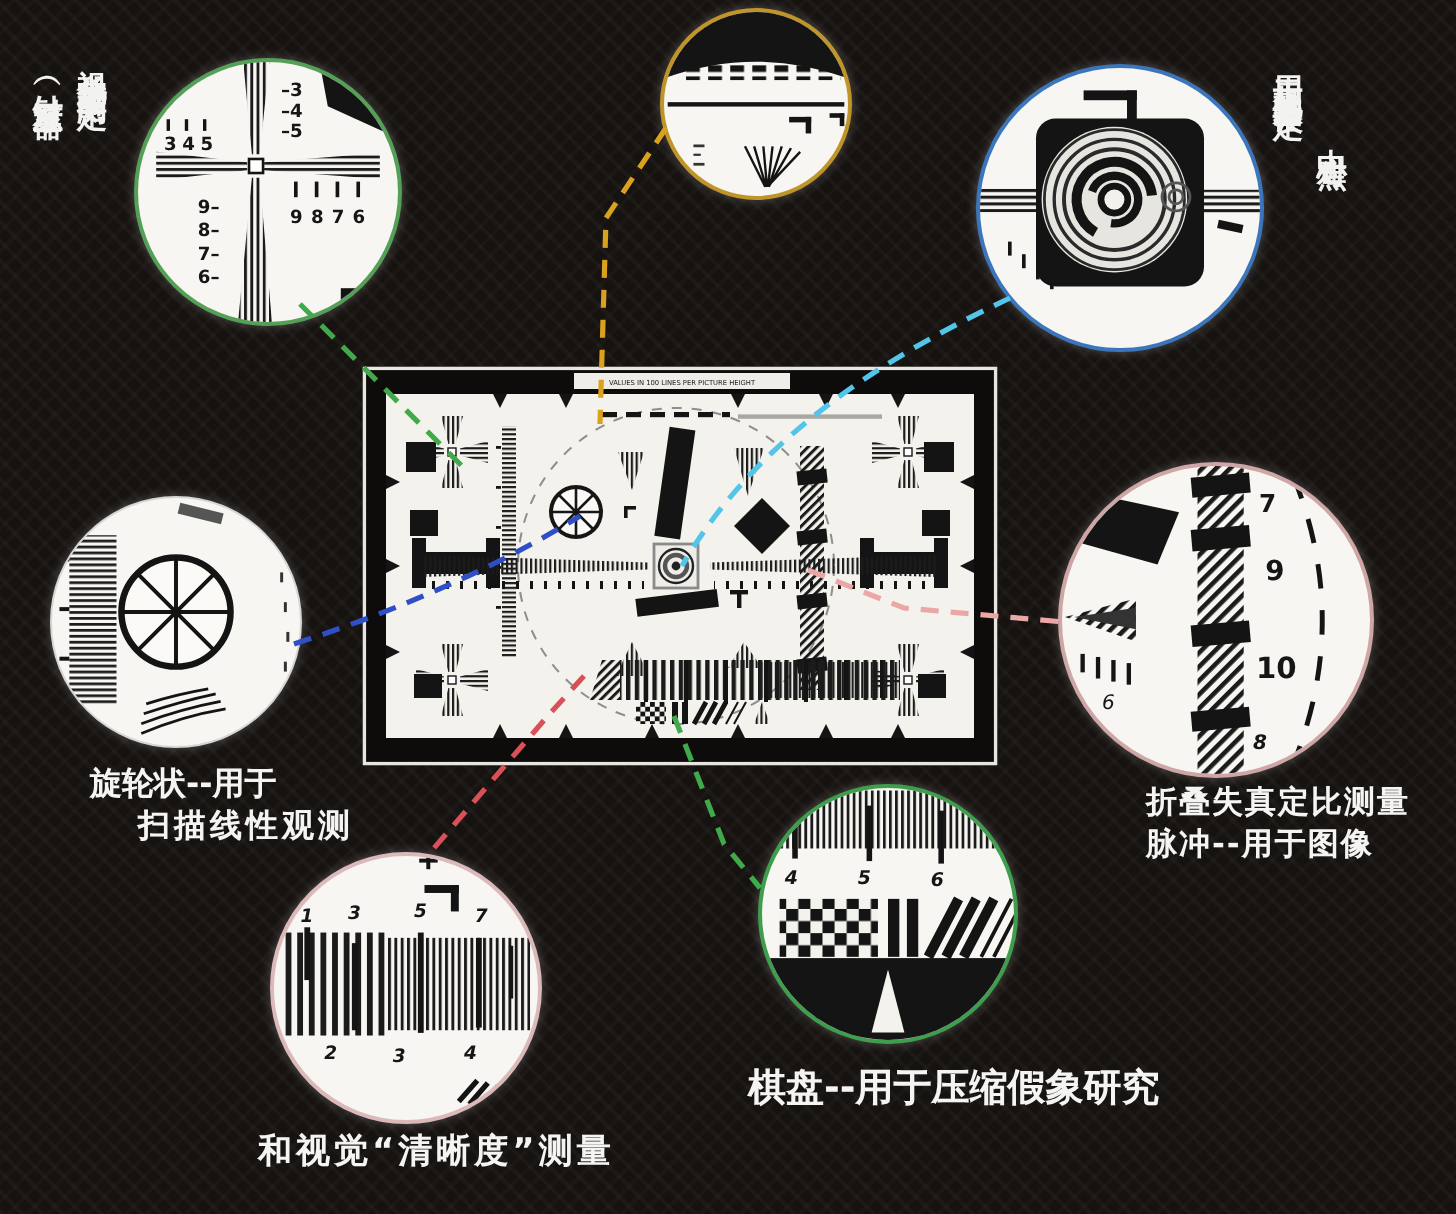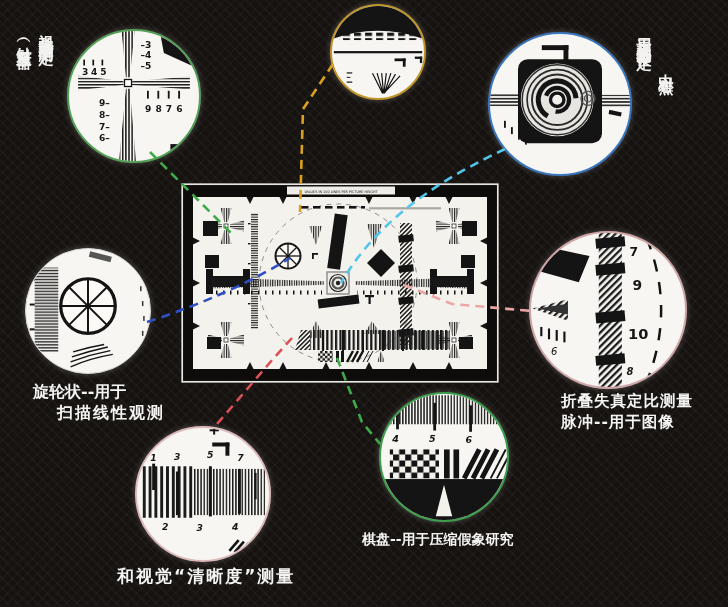--- a/index.html
+++ b/index.html
@@ -14,21 +14,21 @@
   .callout{
     position:absolute;border-radius:50%;background:#f7f6f2;overflow:hidden;
     box-shadow:0 0 6px rgba(255,255,255,0.25);
   }
   .callout svg{position:absolute;left:0;top:0;width:100%;height:100%;}
   .vlabel{
     position:absolute;writing-mode:vertical-rl;color:#f2f2f0;
     font-size:15px;font-weight:600;letter-spacing:2px;line-height:22px;
   }
   .vlabel span{display:block;}
-  .hlabel{position:absolute;color:#f4f4f2;font-weight:600;white-space:nowrap;}
+  .hlabel{position:absolute;color:#f4f4f2;font-weight:600;white-space:nowrap;margin-left:12px;}
   svg text{font-family:"DejaVu Sans","Liberation Sans",sans-serif;fill:#161616;}
   #defs-holder{position:absolute;width:0;height:0;}
   #connector-overlay{position:absolute;left:0;top:0;pointer-events:none;}
   #connector-overlay polyline, #connector-overlay line, #connector-overlay path{
     fill:none;stroke-width:2.6;stroke-dasharray:9 6;
   }
 </style>
 </head>
 <body>
 
@@ -440,21 +440,21 @@
 
   <div class="hlabel" style="left:561px;top:391px;font-size:15.5px;line-height:21px;letter-spacing:1px;">
     <div>折叠失真定比测量</div>
     <div>脉冲--用于图像</div>
   </div>
 
   <div class="hlabel" style="left:117px;top:565px;font-size:17px;line-height:23px;">
     <div style="letter-spacing:2px;">和视觉“清晰度”测量</div>
   </div>
 
-  <div class="hlabel" style="left:362px;top:531px;font-size:14px;">
+  <div class="hlabel" style="left:362px;top:531px;font-size:19px;">
     <div>棋盘--用于压缩假象研究</div>
   </div>
 
   <svg id="connector-overlay" width="728" height="607" viewBox="0 0 728 607">
     <line x1="150" y1="152" x2="232" y2="234" stroke="#3faa4a"></line>
     <polyline points="333,64 303,109 300,212" stroke="#d9a11e"></polyline>
     <path d="M505,149 C450,175 380,215 341,283" stroke="#52c5ea"></path>
     <path d="M147,322 Q230,295 290,258" stroke="#2e4fc5"></path>
     <polyline points="404,285 452,304 532,311" stroke="#eba6a6"></polyline>
     <polyline points="292,338 273,359 217,424" stroke="#d85058"></polyline>

